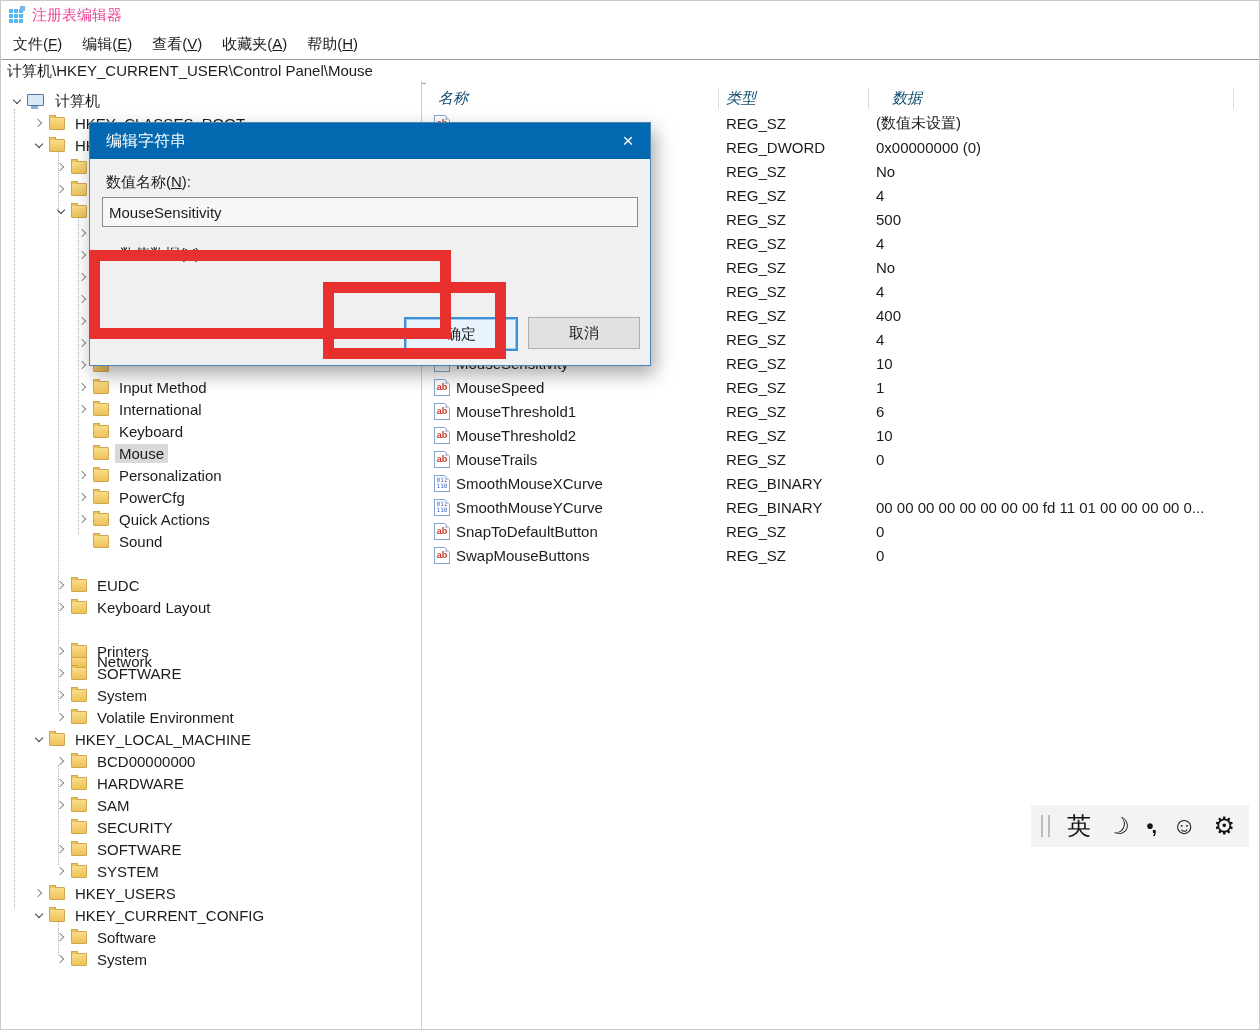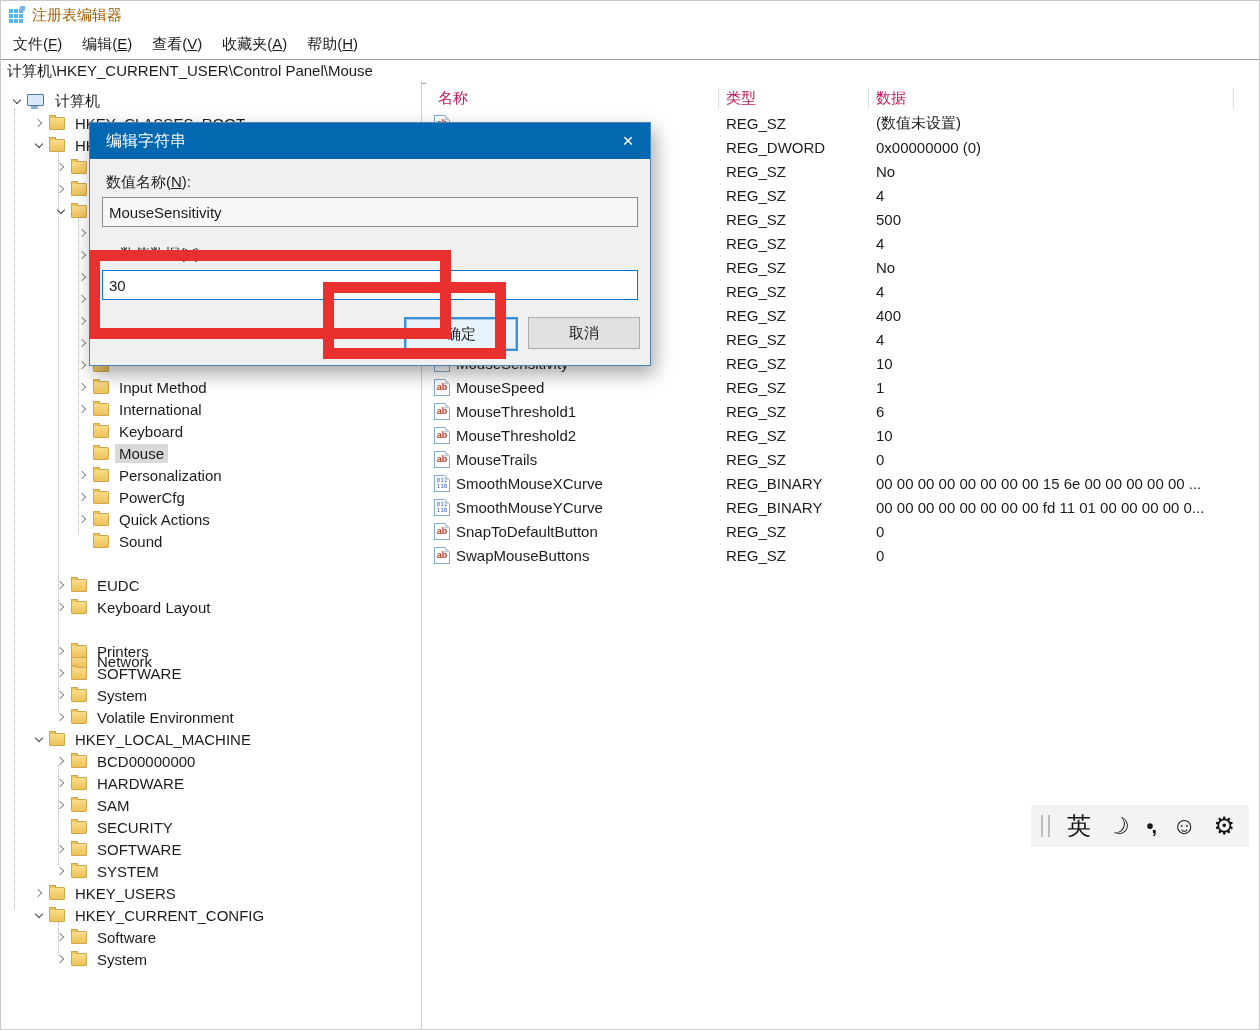--- a/index.html
+++ b/index.html
@@ -10,21 +10,21 @@
     font-size:15px;box-sizing:border-box;border:1px solid #c9c9c9;
   }
   
   .titlebar{height:28px;display:flex;align-items:center;padding-left:8px;gap:8px;background:#fff;}
   .appicon{width:15px;height:15px;flex:none;position:relative;
     background-image:
       repeating-linear-gradient(0deg,#2e78c0 0 4px,#fff 4px 5px),
       repeating-linear-gradient(90deg,#2e78c0 0 4px,#fff 4px 5px);
     background-blend-mode:screen;}
   .appicon::after{content:"";position:absolute;right:-1px;top:-2px;width:5px;height:5px;background:#7db6e6;}
-  .wintitle{color:#a16207;text-align:right;}
+  .wintitle{color:#ec4899;text-align:right;}
   
   .menubar{height:30px;display:flex;align-items:center;padding-left:2px;}
   .menu-item{padding:4px 10px;cursor:default;}
   .menu-item u{text-decoration:underline;}
   
   .addressbar{height:23px;border-top:1px solid #999;border-bottom:1px solid #999;
     display:flex;align-items:center;padding-left:6px;background:#fff;}
   
   .tree-pane{position:absolute;left:0;top:80px;width:420px;height:950px;overflow:hidden;background:#fff;}
   .splitter{position:absolute;left:420px;top:80px;width:1px;height:950px;background:#d0d0d0;}
@@ -40,21 +40,21 @@
     background:linear-gradient(180deg,#f9dc8a,#edc258);border:1px solid #cfa64e;border-radius:1px;}
   .folder::after{content:"";position:absolute;top:-3px;left:-1px;width:5px;height:2px;
     background:#edc258;border:1px solid #cfa64e;border-bottom:none;}
   .computer{width:15px;height:10px;flex:none;position:relative;margin:0 7px 2px 2px;
     background:#d9e9f7;border:1px solid #51789c;border-radius:1px;}
   .computer::after{content:"";position:absolute;left:3px;bottom:-4px;width:7px;height:3px;background:#8fb0cc;}
   .tree-label{padding:1px 4px;}
   .tree-label.selected{background:#d9d9d9;}
   
   .list-header{position:absolute;top:5px;height:24px;width:100%;}
-  .col-h{position:absolute;top:0;height:24px;display:flex;align-items:center;color:#be185d;}
+  .col-h{position:absolute;top:0;height:24px;display:flex;align-items:center;color:#0c4a6e;font-style:italic;}
   .col-sep{position:absolute;top:2px;height:21px;border-left:1px solid #dcdcdc;}
   .list-row{position:absolute;height:24px;width:100%;}
   .cell{position:absolute;top:0;height:24px;display:flex;align-items:center;white-space:nowrap;}
   .icon-ab,.icon-bin{width:14px;height:15px;flex:none;background:#fff;border:1px solid #84a9cf;
     display:flex;align-items:center;justify-content:center;position:relative;margin-right:6px;}
   .icon-ab{color:#c0392b;font-weight:bold;font-size:9px;line-height:9px;}
   .icon-ab::after,.icon-bin::after{content:"";position:absolute;top:-1px;right:-1px;
     border-style:solid;border-width:0 5px 5px 0;border-color:#fff #fff #b9cde0 #b9cde0;}
   .icon-bin{color:#3d5fbb;font-size:6px;line-height:6px;font-family:"DejaVu Sans Mono",monospace;
     flex-direction:column;letter-spacing:0;}
@@ -308,21 +308,21 @@
     </div>
   </div>
 <div class="splitter"></div>
 
 <div class="list-pane" id="listpane">
   <div class="list-header">
     <div class="col-h" style="left:12px;">名称</div>
     <div class="col-sep" style="left:292px;"></div>
     <div class="col-h" style="left:300px;">类型</div>
     <div class="col-sep" style="left:442px;"></div>
-    <div class="col-h" style="left:450px;">数据</div>
+    <div class="col-h" style="left:466px;">数据</div>
     <div class="col-sep" style="left:807px;"></div>
   </div>
 <div class="list-row" style="top: 30px;">
       <div class="cell" style="left: 8px;">
         <span class="icon-ab">ab</span>
         <span></span>
       </div>
       <div class="cell" style="left: 300px;">REG_SZ</div>
       <div class="cell" style="left: 450px;">(数值未设置)</div>
     </div>
@@ -440,21 +440,20 @@
     </div>
     <div class="list-row" style="top: 390px;">
       <div class="cell" style="left: 8px;">
         <span class="icon-bin">
           <span>011</span>
           <span>110</span>
         </span>
         <span>SmoothMouseXCurve</span>
       </div>
       <div class="cell" style="left: 300px;">REG_BINARY</div>
-      <div class="cell" style="left: 450px;">00 00 00 00 00 00 00 00 15 6e 00 00 00 00 00 ...</div>
     </div>
     <div class="list-row" style="top: 414px;">
       <div class="cell" style="left: 8px;">
         <span class="icon-bin">
           <span>011</span>
           <span>110</span>
         </span>
         <span>SmoothMouseYCurve</span>
       </div>
       <div class="cell" style="left: 300px;">REG_BINARY</div>
@@ -481,23 +480,20 @@
 <div class="dialog">
   <div class="dlg-title">
     <span>编辑字符串</span>
   </div>
   <div class="dlg-close">×</div>
   <div class="dlg-label" style="top:50px;"><span>数值名称(</span><u>N</u><span>):</span></div>
   <div class="dlg-field" style="top:74px;">
     <span>MouseSensitivity</span>
   </div>
   <div class="dlg-label" style="top:122px;margin-left:14px;"><span>数值数据(</span><u>V</u><span>):</span></div>
-  <div class="dlg-field focused" style="top:147px;">
-    <span>30</span>
-  </div>
   <div class="dlg-btn btn-ok">确定</div>
   <div class="dlg-btn btn-cancel">取消</div>
 </div>
 
 <div class="anno anno-1" style="border-color: rgb(232, 49, 47);"></div>
 <div class="anno anno-2" style="border-color: rgb(232, 49, 47);"></div>
 
 <div class="ime-bar">
   <span class="ime-handle"></span>
   <span class="ime-item">英</span>

